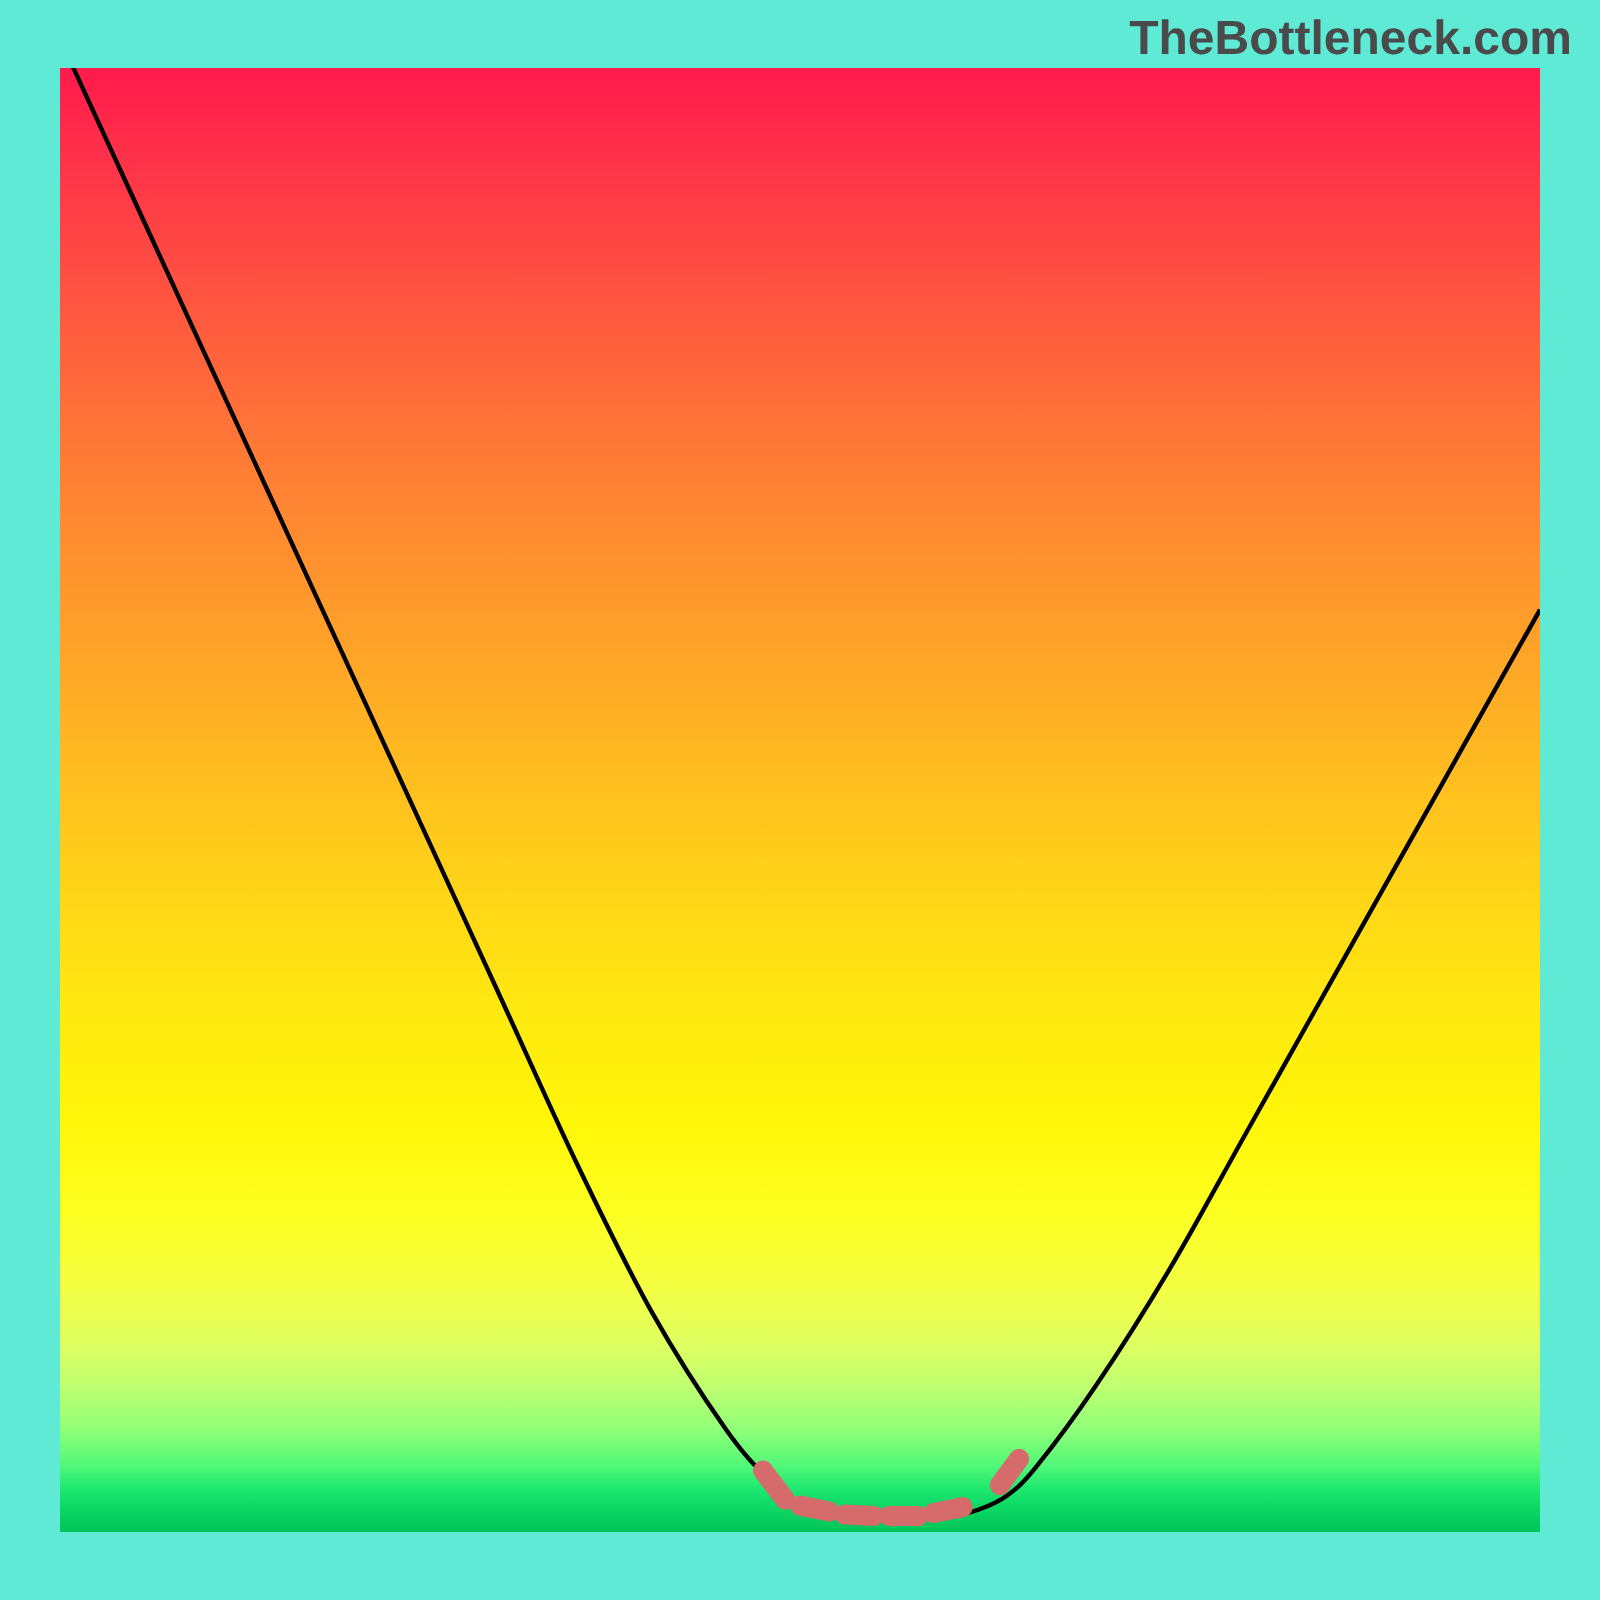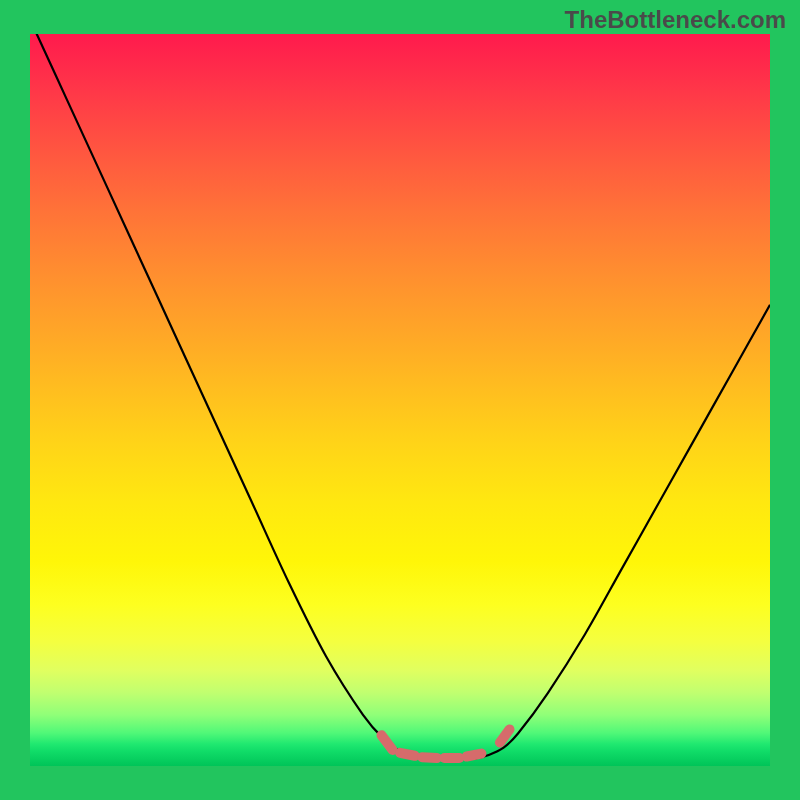--- a/index.html
+++ b/index.html
@@ -1,17 +1,17 @@
 <!DOCTYPE html>
 <html><head>
 <meta charset="utf-8">
 <style>
   * { margin: 0; padding: 0; box-sizing: border-box; }
   body { width: 800px; height: 800px; background: #000; position: relative; font-family: Arial, sans-serif; }
-  .outer { width: 800px; height: 800px; background: #22c55e; position: relative; }
+  .outer { width: 800px; height: 800px; background: #5eead4; position: relative; }
   .watermark { position: absolute; top: 6px; right: 14px; color: #4a4a4a; font-size: 24px; font-weight: bold; z-index: 10; }
   .plot-area { position: absolute; left: 30px; top: 34px; width: 740px; height: 732px; overflow: hidden; }
   .gradient { width: 100%; height: 100%; position: absolute; top: 0; left: 0;
     background: linear-gradient(to bottom,
       #ff1a4d 0%,
       #ff3848 8%,
       #ff5640 16%,
       #ff7238 24%,
       #ff8c30 32%,
       #ffa428 40%,

